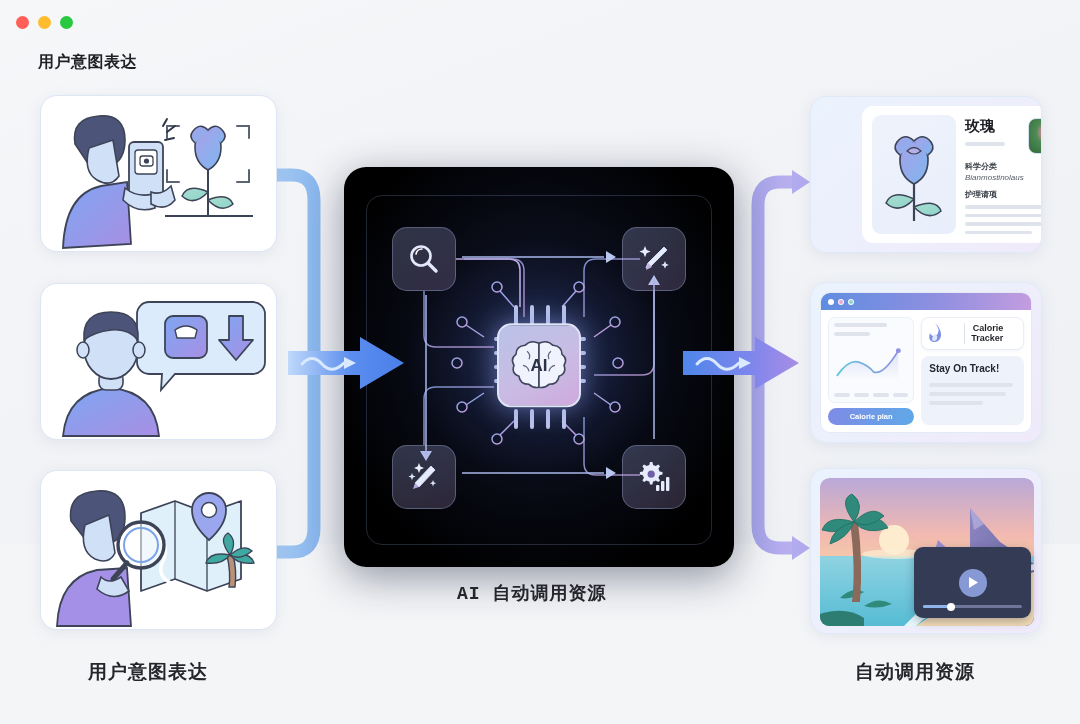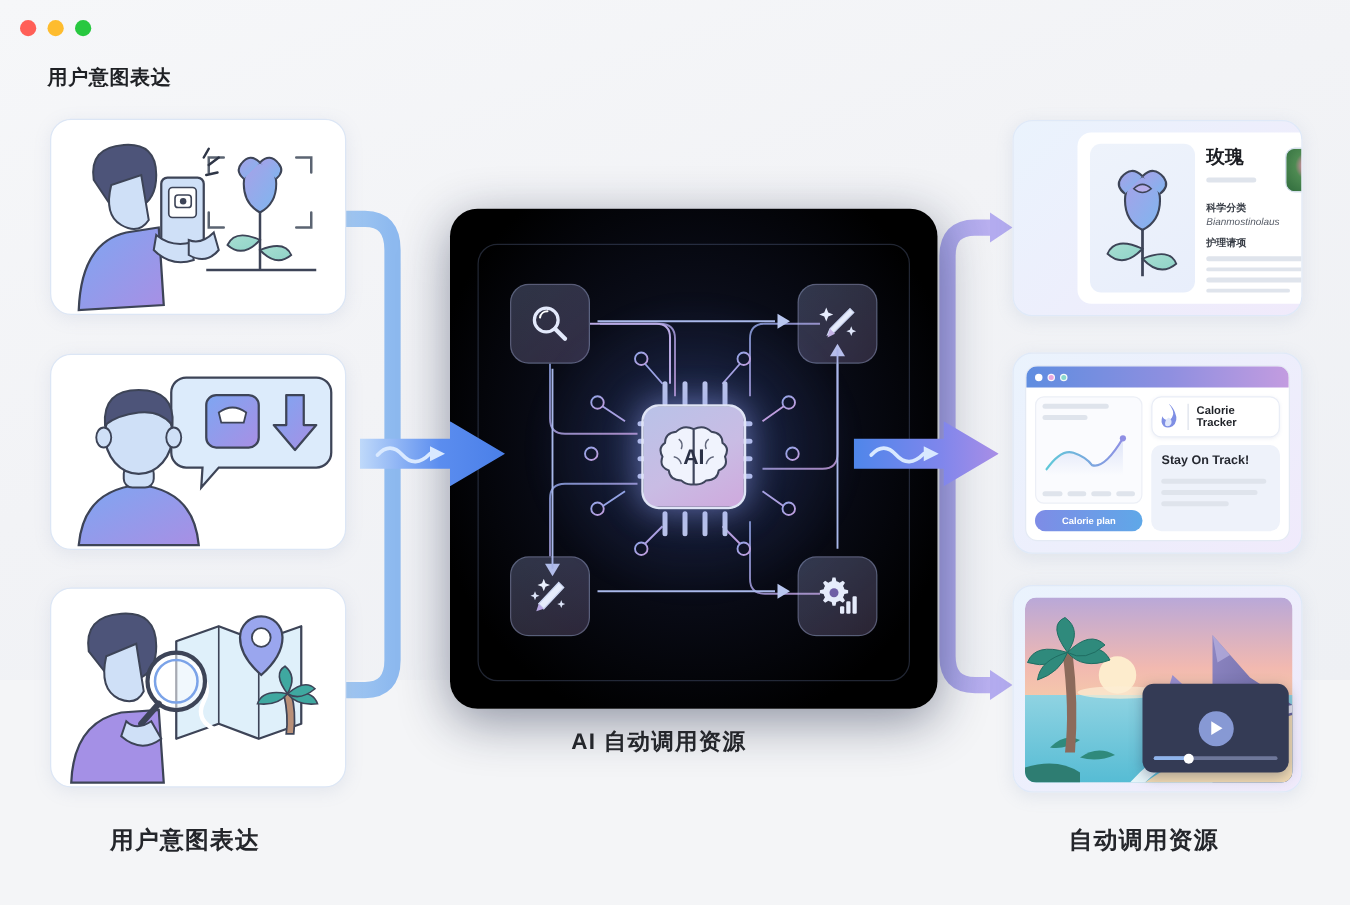--- a/index.html
+++ b/index.html
@@ -19,21 +19,21 @@
   .dots { position: absolute; left: 16px; top: 16px; display: flex; gap: 9px; }
   .dot { width: 13px; height: 13px; border-radius: 50%; }
 
   
   .head-left {
     position: absolute; left: 38px; top: 52px;
     font-size: 16px; font-weight: 700; color: #1f2125; letter-spacing: .5px;
   }
   .cap {
     position: absolute; font-size: 19px; font-weight: 700;
-    color: #24262b; letter-spacing: 1px; white-space: nowrap;
+    color: #24262b; letter-spacing: 1px; white-space: nowrap; font-family: Liberation Mono, monospace;
   }
   .cap-left   { left: 88px;  top: 659px; }
   .cap-center { left: 457px; top: 581px; font-size: 18px; }
   .cap-right  { left: 855px; top: 659px; }
 
   
   .lcard {
     position: absolute; width: 237px; height: 157px;
     background: #ffffff; border-radius: 17px;
     border: 1.5px solid #dce6f5;
@@ -51,21 +51,21 @@
     border: 1.5px solid #dfe9f8;
     box-shadow: 0 3px 14px rgba(120,140,180,.14);
     padding: 9px;
   }
   .rc1 { left: 810px; top: 96px;  height: 157px; }
   .rc2 { left: 810px; top: 282px; height: 161px; }
   .rc3 { left: 810px; top: 468px; height: 166px; }
 
   
   .center-panel {
-    position: absolute; left: 360px; top: 167px;
+    position: absolute; left: 344px; top: 167px;
     width: 390px; height: 400px;
     background: radial-gradient(ellipse at 50% 46%, #151a2e 0%, #080a14 46%, #000 78%);
     border-radius: 22px;
     box-shadow: 0 10px 40px rgba(20,28,60,.45);
     overflow: hidden;
   }
   .panel-inner-border {
     position: absolute; left: 22px; top: 28px; right: 22px; bottom: 22px;
     border: 1px solid rgba(150,175,230,.22); border-radius: 16px;
   }
@@ -140,22 +140,23 @@
   }
   .pill {
     height: 17px; border-radius: 9px;
     background: linear-gradient(90deg,#7e8ce6,#5fa8e8);
     color: #fff; font-size: 7.5px; display: flex; align-items: center; justify-content: center;
     font-weight: 600;
   }
   .bb-right { flex: 1; display: flex; flex-direction: column; gap: 6px; }
   .tracker {
     background: #fff; border: 1px solid #e9edf6; border-radius: 8px;
-    display: flex; align-items: center; gap: 6px; padding: 5px 4px;
+    display: flex; align-items: center; gap: 20px; padding: 5px 4px;
     box-shadow: 0 1px 3px rgba(130,150,190,.13);
+    text-align: right;
   }
   .tracker-txt { font-size: 9px; font-weight: 700; color: #1f2228; line-height: 1.15; border-left: 1px solid #dde2ec; padding-left: 6px; }
   .track-card {
     flex: 1; background: #eef2fa; border-radius: 8px; padding: 7px 8px;
   }
   .track-title { font-size: 10px; font-weight: 700; color: #252830; }
 
   .beach-wrap { width: 100%; height: 100%; position: relative; }
   .player {
     position: absolute; right: 1px; bottom: 6px; width: 117px; height: 71px;

